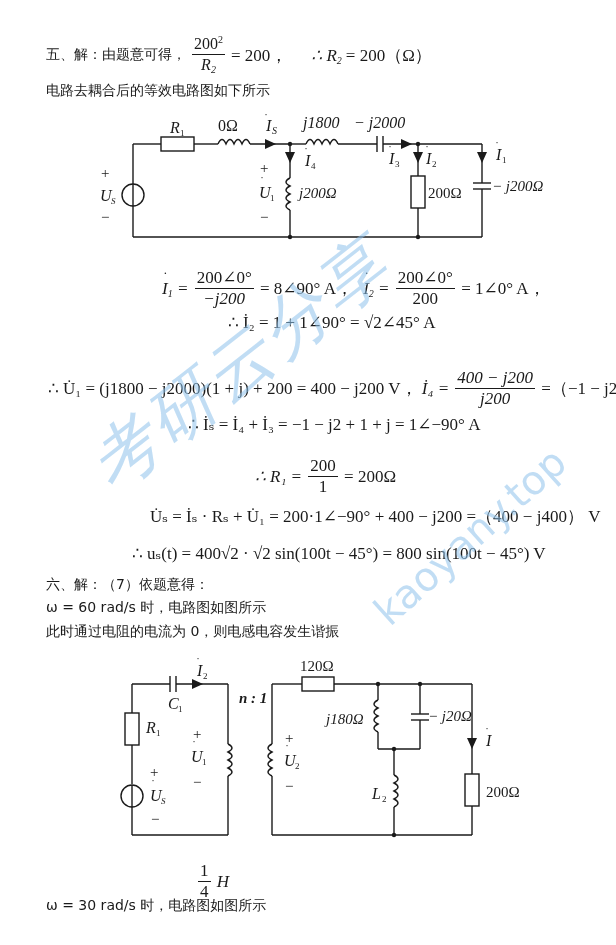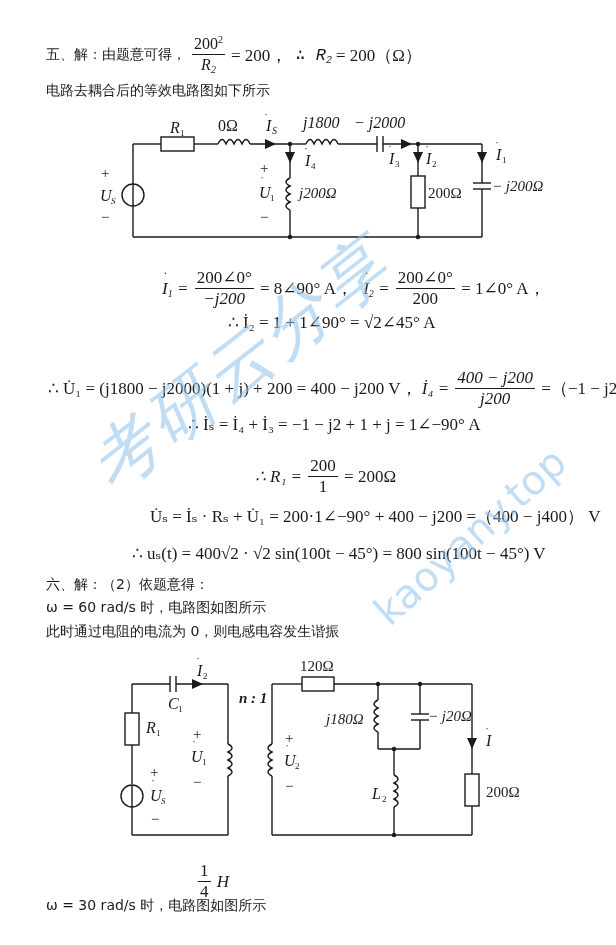--- a/index.html
+++ b/index.html
@@ -22,21 +22,21 @@
 </head>
 <body>
 
 <div class="abs" style="left:46px; top:14px; height:40px;">
   <span class="cn" style="vertical-align:middle;">五、解：由题意可得，</span>
   <span class="frac m" style="font-size:16px;">
     <span class="num"><span>200</span><sup>2</sup></span>
     <span class="den it"><span>R</span><sub>2</sub></span>
   </span>
   <span class="m" style="vertical-align:middle;">= 200，</span>
-  <span class="m it" style="vertical-align:middle; margin-left:4px;font-family:Liberation Mono, monospace;"><span>∴ R</span><sub>2</sub></span>
+  <span class="m it" style="vertical-align:middle; margin-left:20px;"><span>∴ R</span><sub>2</sub></span>
   <span class="m" style="vertical-align:middle;">= 200（Ω）</span>
 </div>
 
 <div class="abs cn" style="left:46px; top:82px;">电路去耦合后的等效电路图如下所示</div>
 
 <svg class="abs" style="left:0; top:100px;" width="616" height="150" viewBox="0 100 616 150">
   <g stroke="#1a1a1a" stroke-width="1.4" fill="none">
 
     <line x1="133" y1="144" x2="133" y2="184"></line>
     <line x1="133" y1="206" x2="133" y2="237"></line>
@@ -157,21 +157,21 @@
     <span class="num">200</span>
     <span class="den">1</span>
   </span>
   <span style="vertical-align:middle;">= 200Ω</span>
 </div>
 
 <div class="abs m" style="left:150px; top:505px;">U̇ₛ = İₛ · Rₛ + U̇₁ = 200·1∠−90° + 400 − j200 =（400 − j400） V</div>
 
 <div class="abs m" style="left:132px; top:543px;">∴ uₛ(t) = 400√2 · √2 sin(100t − 45°) = 800 sin(100t − 45°) V</div>
 
-<div class="abs cn" style="left:46px; top:576px;">六、解：（2）依题意得：</div>
+<div class="abs cn" style="left:46px; top:576px;">六、解：（7）依题意得：</div>
 <div class="abs cn" style="left:46px; top:599px;">ω = 60 rad/s 时，电路图如图所示</div>
 <div class="abs cn" style="left:46px; top:623px;">此时通过电阻的电流为 0，则电感电容发生谐振</div>
 
 <svg class="abs" style="left:0; top:650px;" width="616" height="195" viewBox="0 650 616 195">
   <g stroke="#1a1a1a" stroke-width="1.4" fill="none">
 
     <line x1="132" y1="684" x2="170" y2="684"></line>
     <line x1="170" y1="676" x2="170" y2="692"></line>
     <line x1="176" y1="676" x2="176" y2="692"></line>
     <line x1="176" y1="684" x2="228" y2="684"></line>

